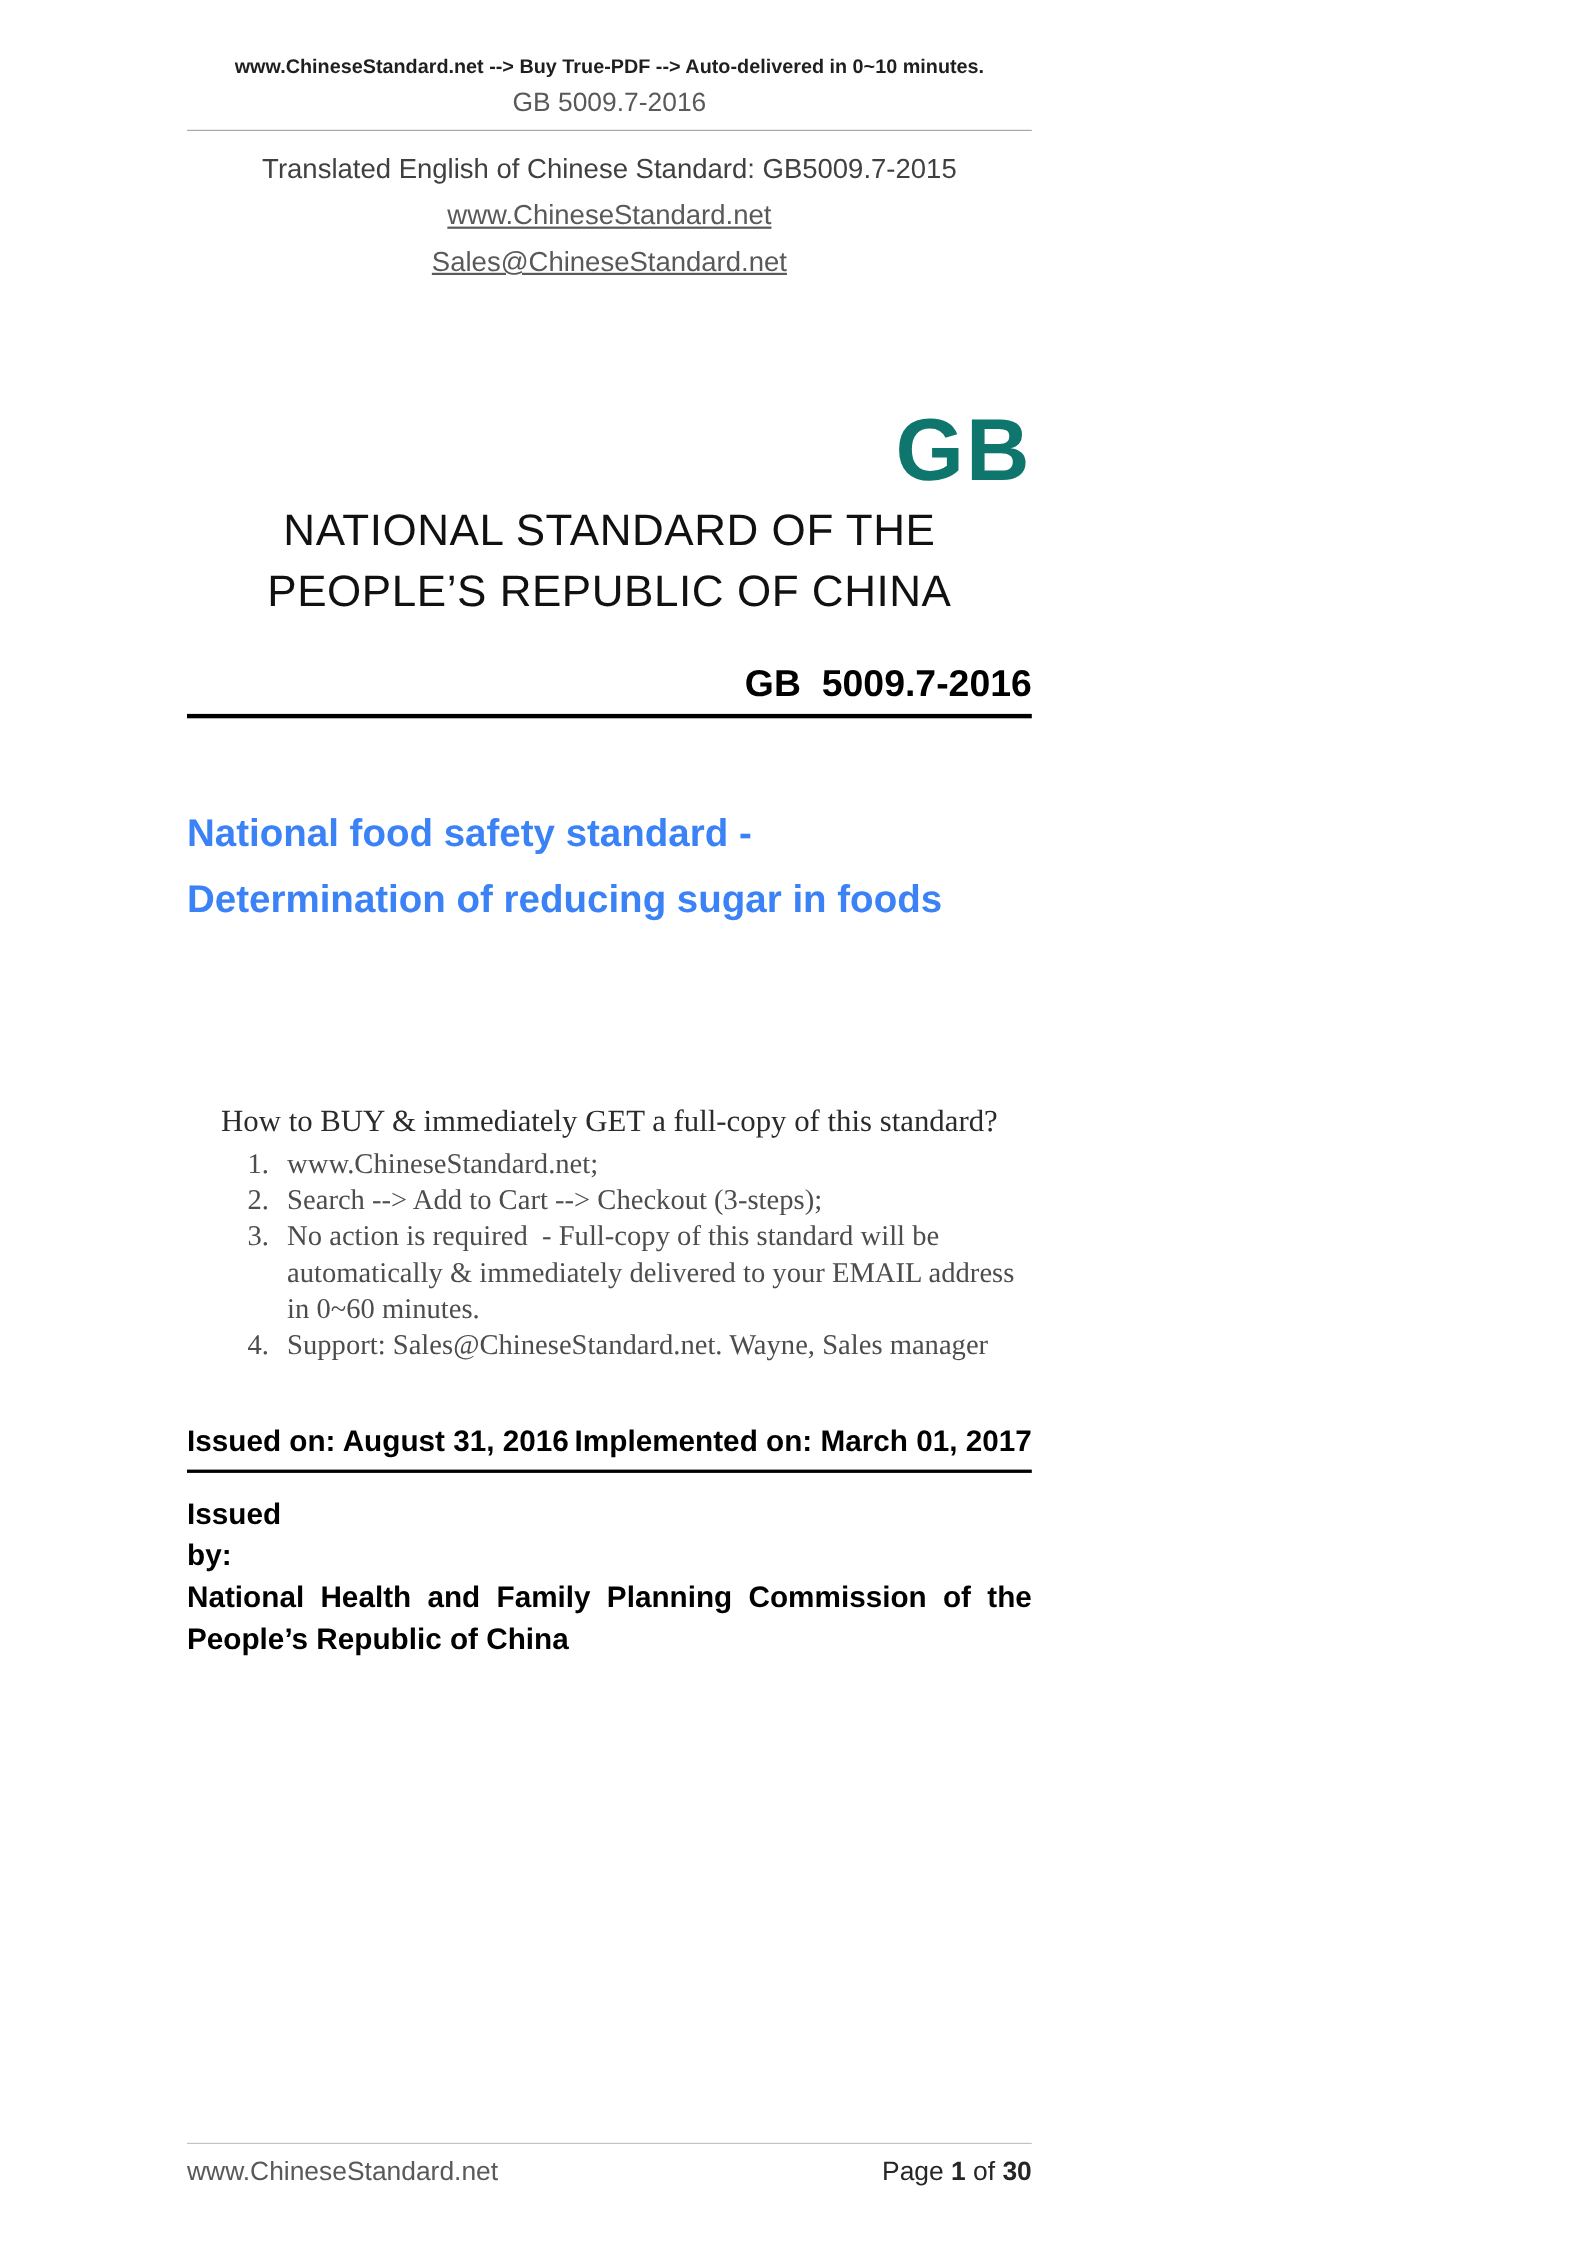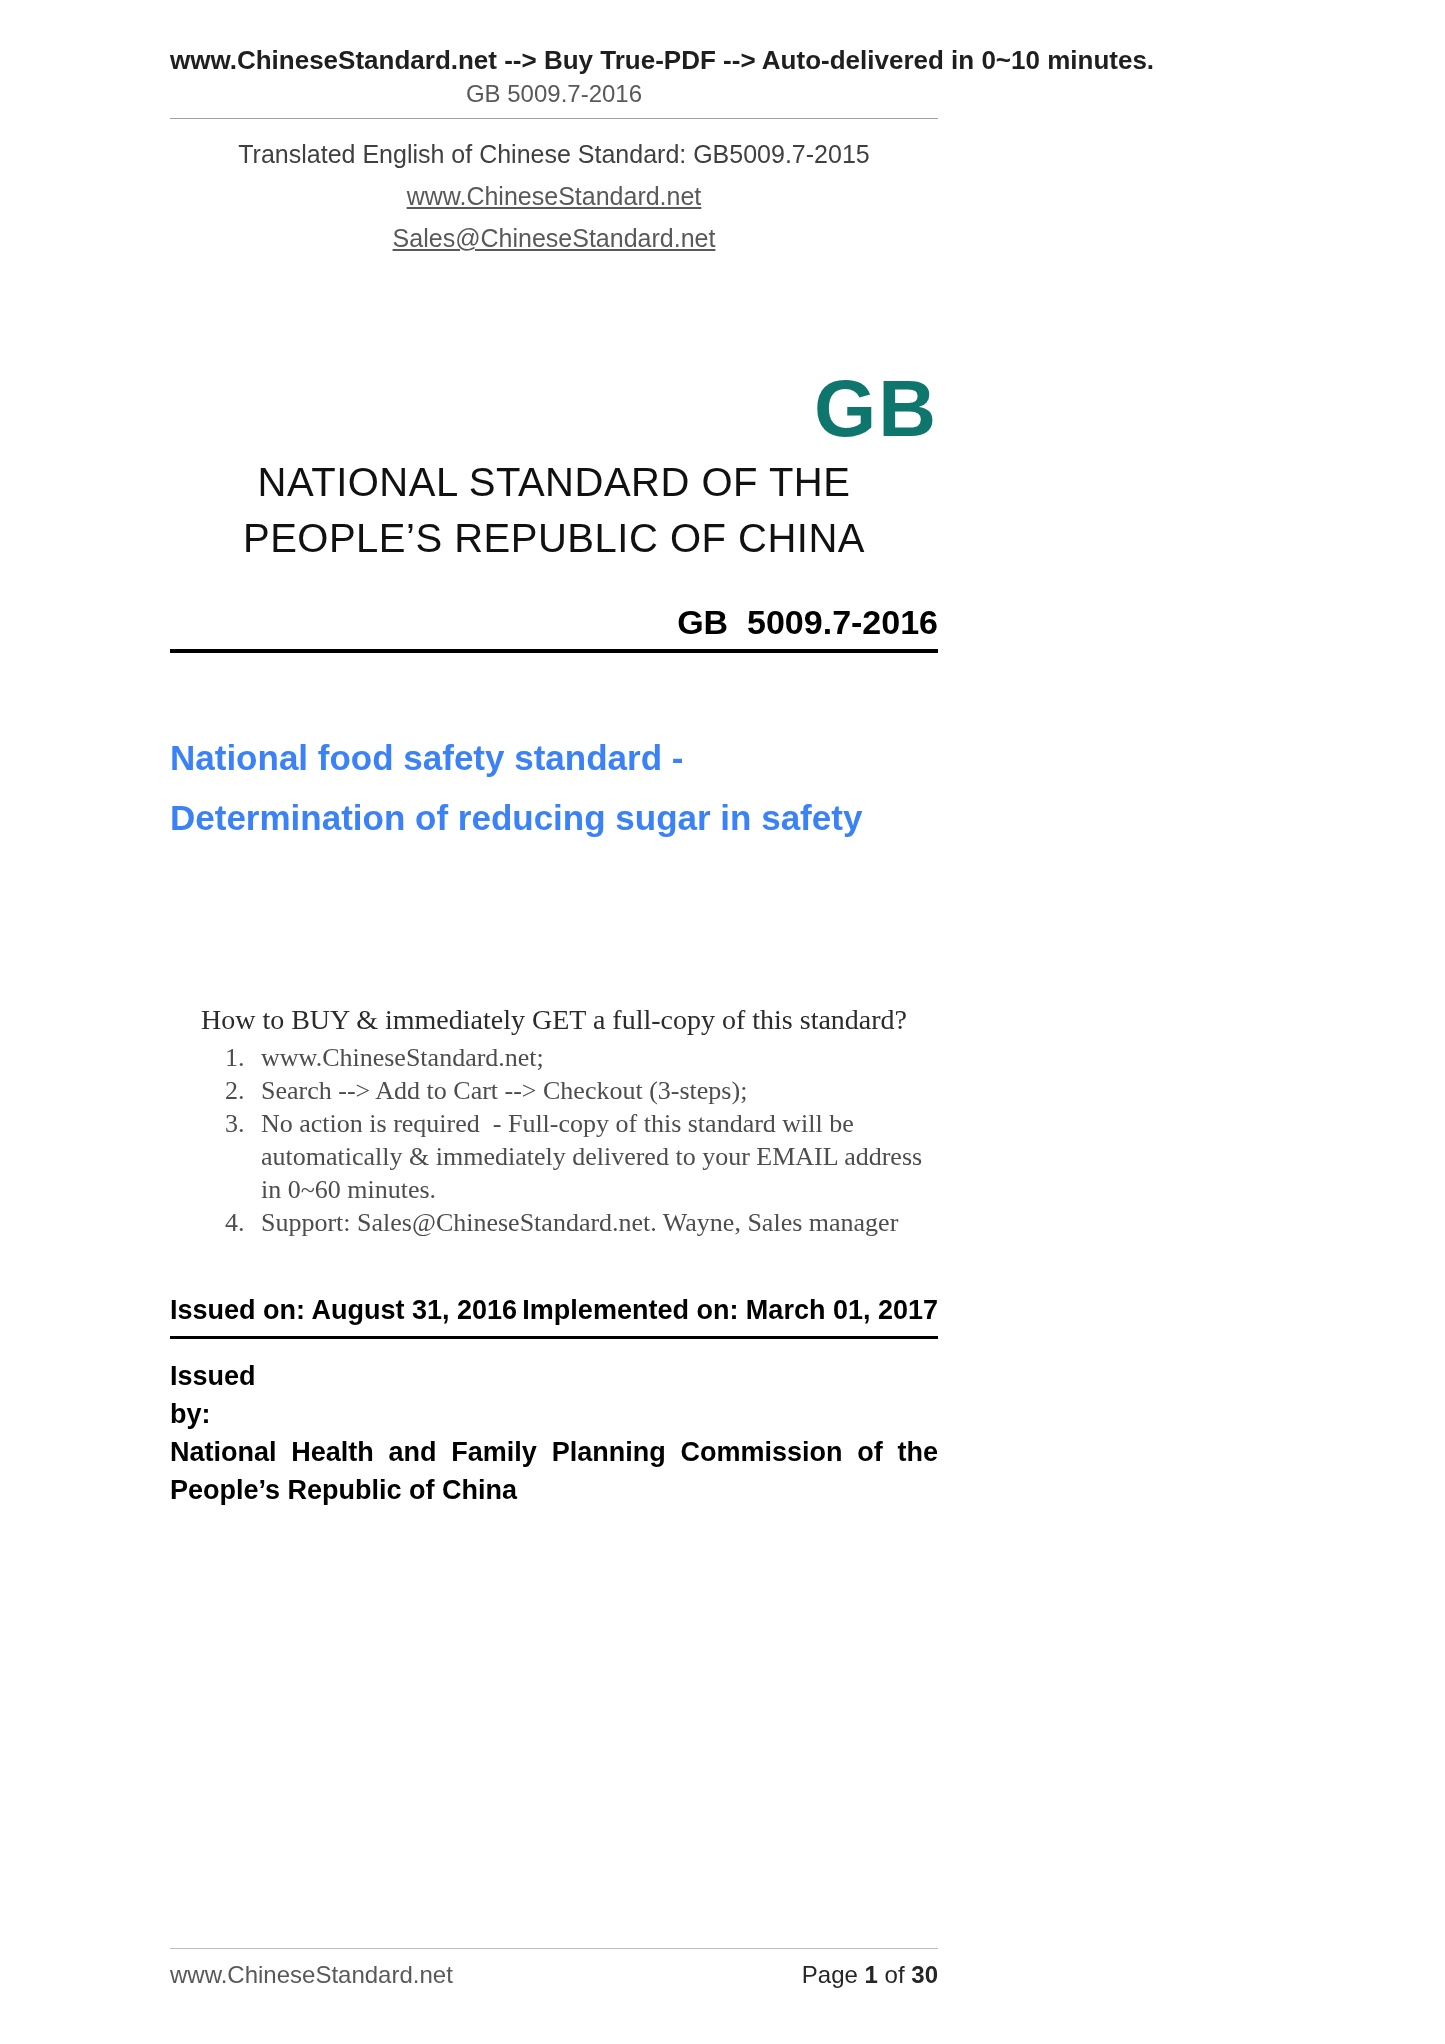--- a/index.html
+++ b/index.html
@@ -16,21 +16,21 @@
     position: absolute;
     left: 170px;
     top: 0;
     width: 768px;
   }
   .tagline {
     margin-top: 44px;
     text-align: center;
     white-space: nowrap;
     font-weight: bold;
-    font-size: 26px;
+    font-size: 18px;
     line-height: 32px;
     color: #1f1f1f;
   }
   .doc-code {
     margin-top: 4px;
     text-align: center;
     font-size: 24px;
     line-height: 28px;
     color: #595959;
   }
@@ -194,21 +194,21 @@
     <div class="gb-logo">GB</div>
 
     <div class="national national-1">NATIONAL STANDARD OF THE</div>
     <div class="national national-2">PEOPLE’S REPUBLIC OF CHINA</div>
 
     <div class="std-code">GB&nbsp; 5009.7-2016</div>
 
     <div class="rule-thick"></div>
 
     <div class="title title-1">National food safety standard -</div>
-    <div class="title title-2">Determination of reducing sugar in safety</div>
+    <div class="title title-2">Determination of reducing sugar in foods</div>
 
     <div class="howto">
       <div class="howto-heading">How to BUY &amp; immediately GET a full-copy of this standard?</div>
       <div class="steps">
         <div class="step">
           <span class="step-num">1.</span>
           <span class="step-text">www.ChineseStandard.net;</span>
         </div>
         <div class="step">
           <span class="step-num">2.</span>

